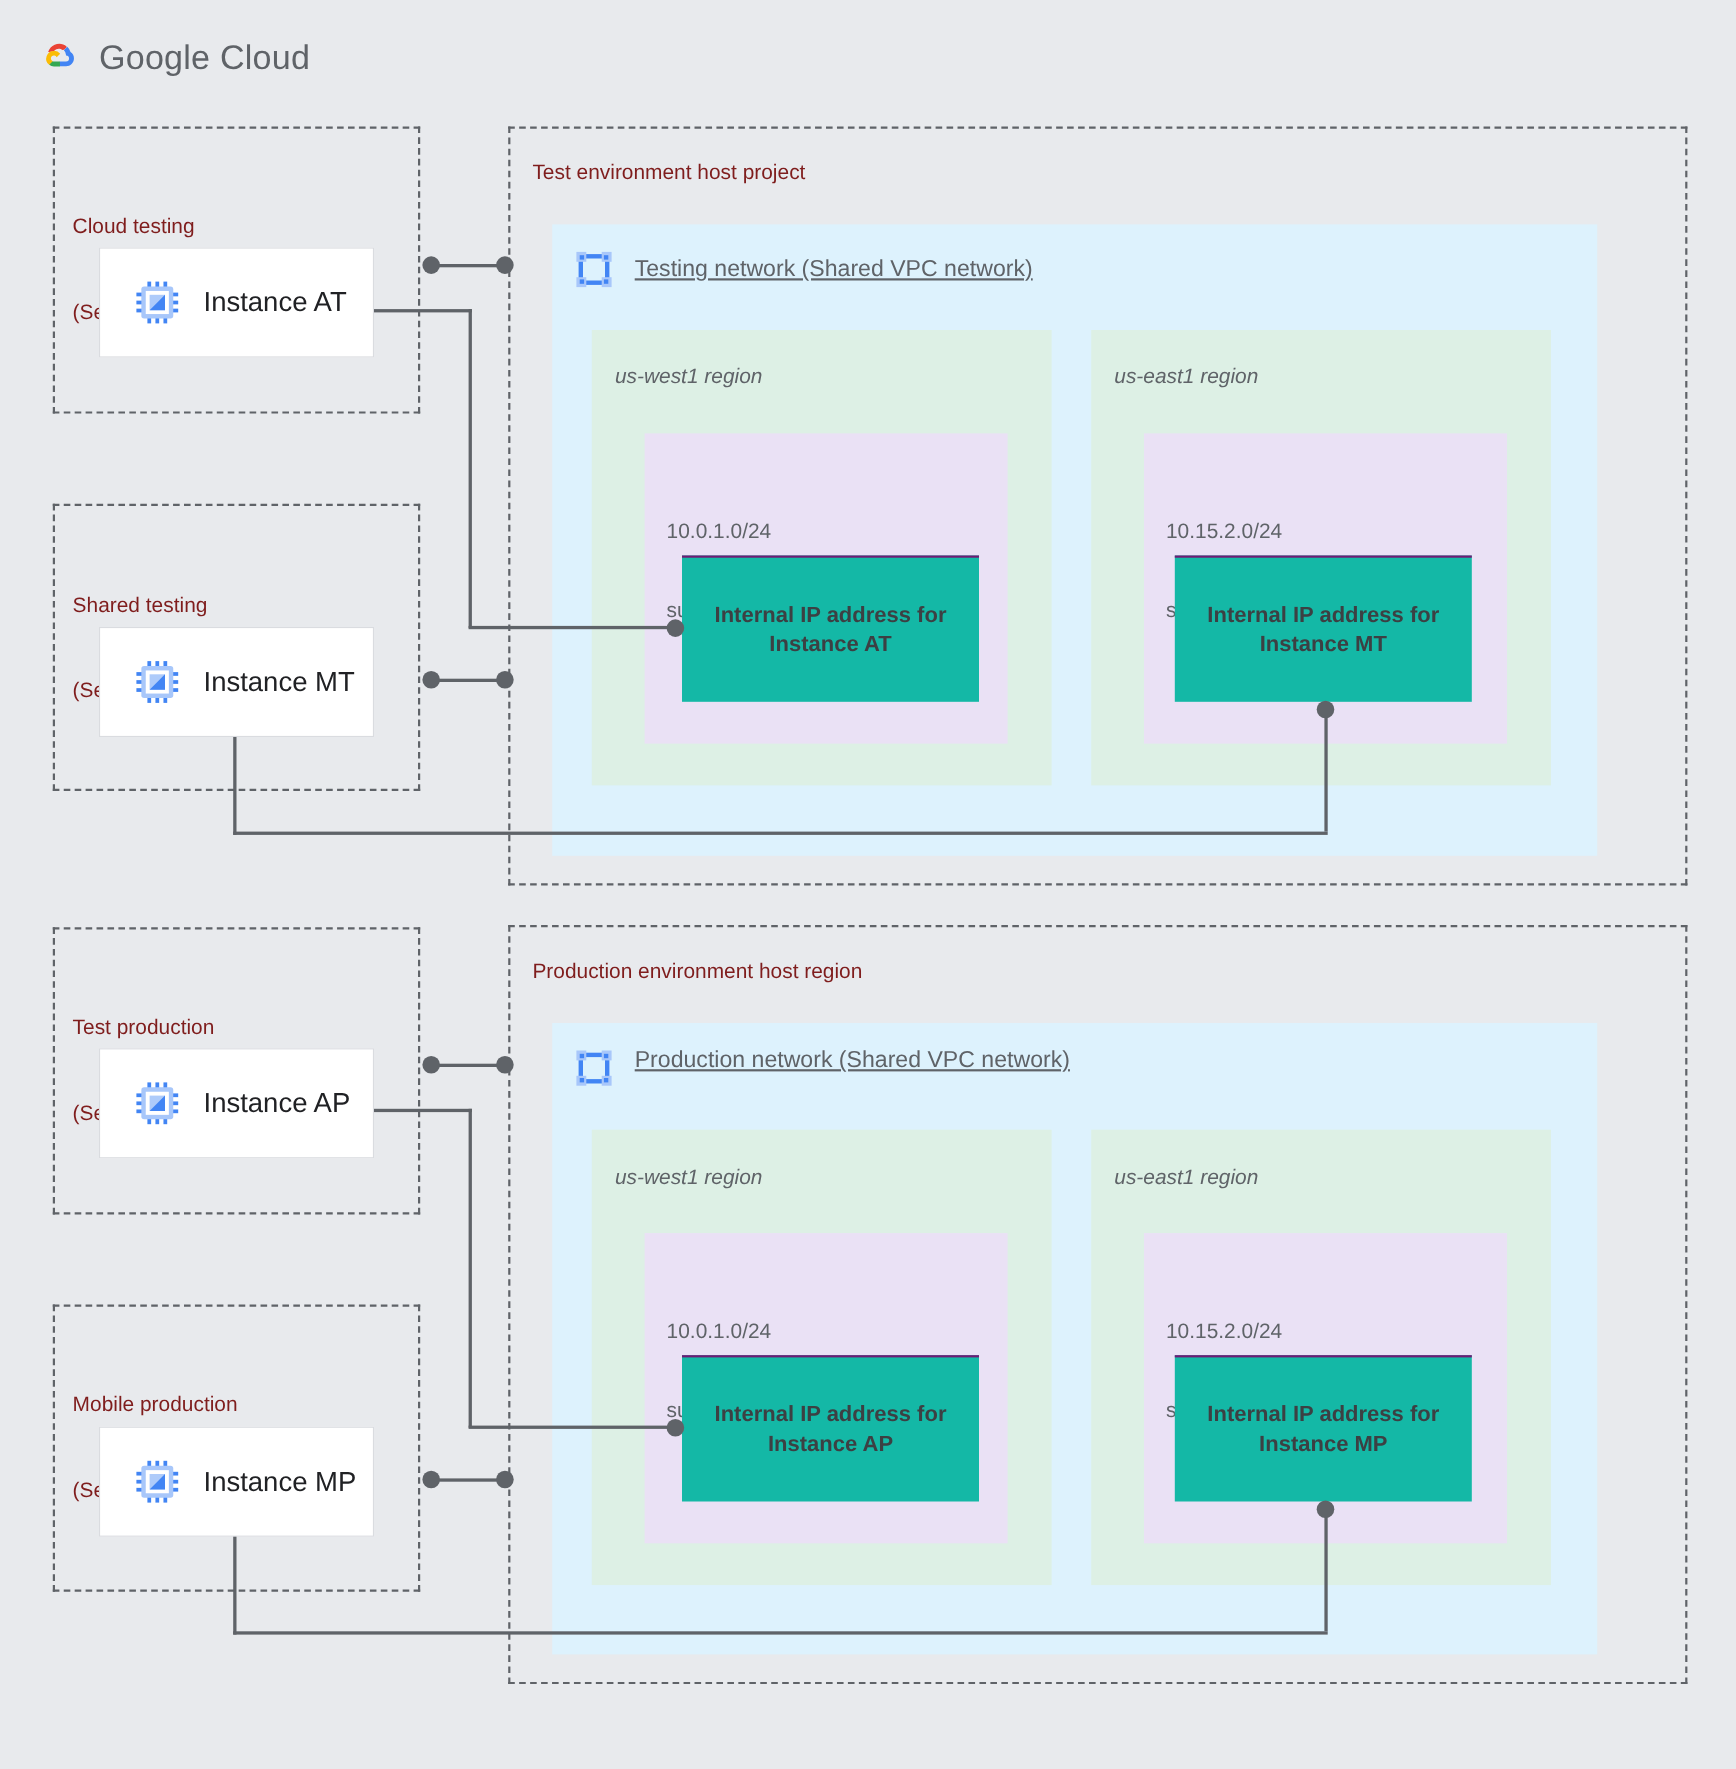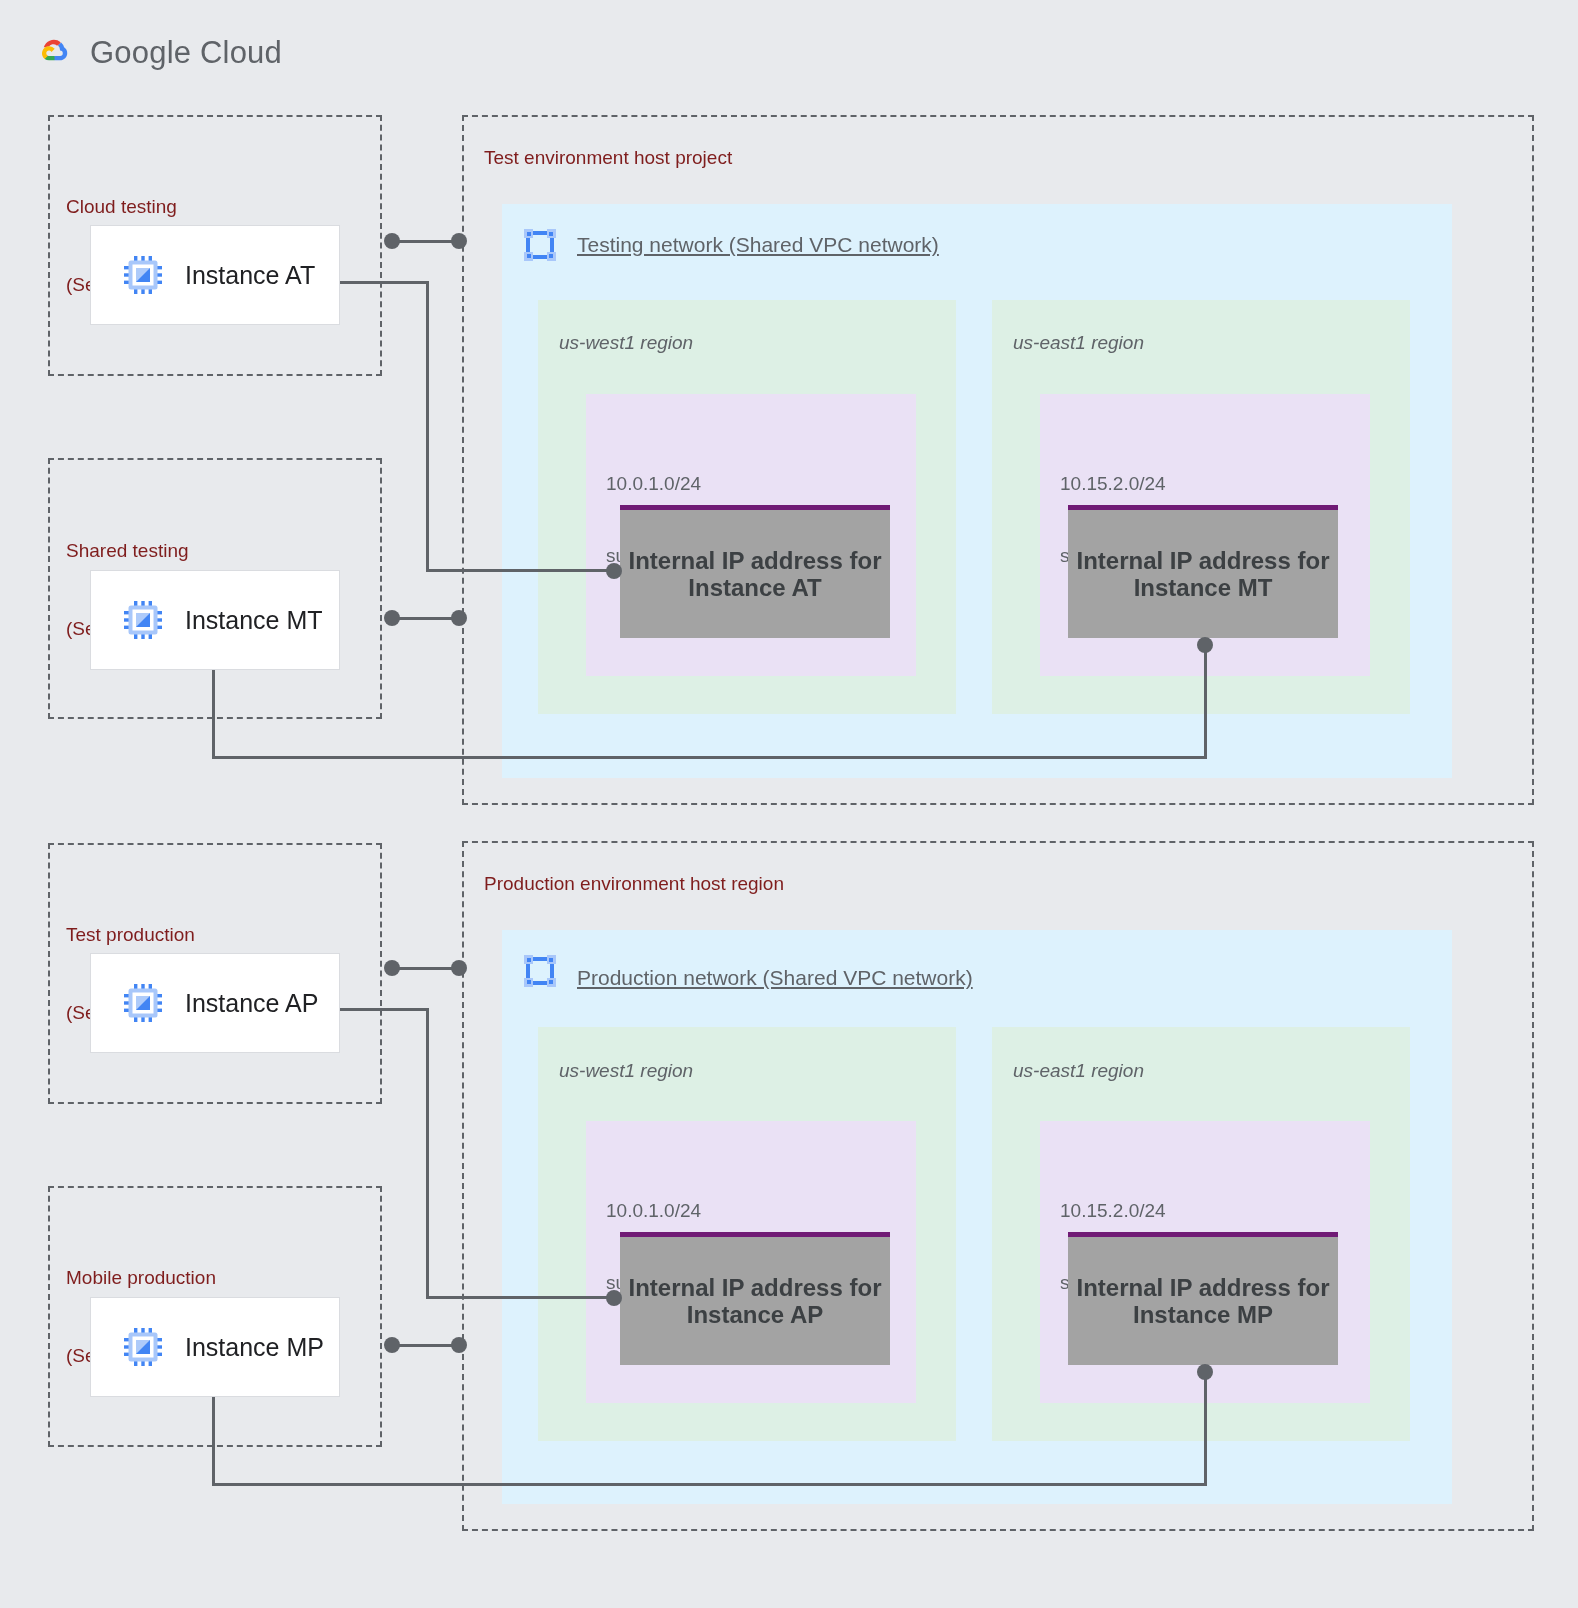--- a/index.html
+++ b/index.html
@@ -47,24 +47,24 @@
   .vpc-title{
     position:absolute;font-size:21px;color:#5f6368;white-space:nowrap;text-decoration:underline;
   }
 
   
   .region{background:#ddf0e5;box-sizing:border-box;}
   .region-label{position:absolute;font-size:19px;color:#5f6368;white-space:nowrap;font-style:italic;}
   .subnet{background:#eae1f5;box-sizing:border-box;}
   .subnet-label{position:absolute;font-size:19px;line-height:24px;color:#5f6368;white-space:pre;}
   .ipbox{
-    background:#a3a3a3;border-top:5px solid #701a75;
+    background:#14b8a6;border-top:2px solid #701a75;
     box-sizing:border-box;
     display:flex;align-items:center;justify-content:center;text-align:center;
-    font-size:24px;font-weight:bold;color:#3c4043;line-height:27px;
+    font-size:20px;font-weight:bold;color:#3c4043;line-height:27px;
   }
 
   
   .line-h{background:#5f6368;height:3px;}
   .line-v{background:#5f6368;width:3px;}
   .dot{background:#5f6368;border-radius:50%;width:16px;height:16px;}
 
   
   .ico{display:block;}
 </style>
@@ -264,21 +264,21 @@
     <rect x="13" y="13" width="14" height="14" fill="#aecbfa"></rect>
     <path d="M27 13 L27 27 L13 27 Z" fill="#4285f4"></path>
   </svg>
   <span class="ilabel">Instance MP</span>
 </div>
 
 <div class="abs dashed" style="left:462px;top:841px;width:1072px;height:690px;"></div>
 <div class="abs proj-label" style="left:484px;top:871px;">Production environment host region</div>
 
 <div class="abs vpc" style="left:502px;top:930px;width:950px;height:574px;"></div>
-<div class="abs" style="left:521px;top:952px;display:flex;align-items:flex-end;gap:18px;">
+<div class="abs" style="left:521px;top:952px;display:flex;align-items:flex-start;gap:18px;">
   <svg class="ico" width="38" height="38" viewBox="0 0 38 38">
     <rect x="7.5" y="5" width="23" height="4" fill="#4285f4"></rect>
     <rect x="7.5" y="29" width="23" height="4" fill="#4285f4"></rect>
     <rect x="5" y="7.5" width="4" height="23" fill="#4285f4"></rect>
     <rect x="29" y="7.5" width="4" height="23" fill="#4285f4"></rect>
     <rect x="3" y="3" width="9" height="9" fill="#a8c7fa"></rect>
     <rect x="26" y="3" width="9" height="9" fill="#a8c7fa"></rect>
     <rect x="3" y="26" width="9" height="9" fill="#a8c7fa"></rect>
     <rect x="26" y="26" width="9" height="9" fill="#a8c7fa"></rect>
     <rect x="6" y="6" width="4" height="4" fill="#4285f4"></rect>

